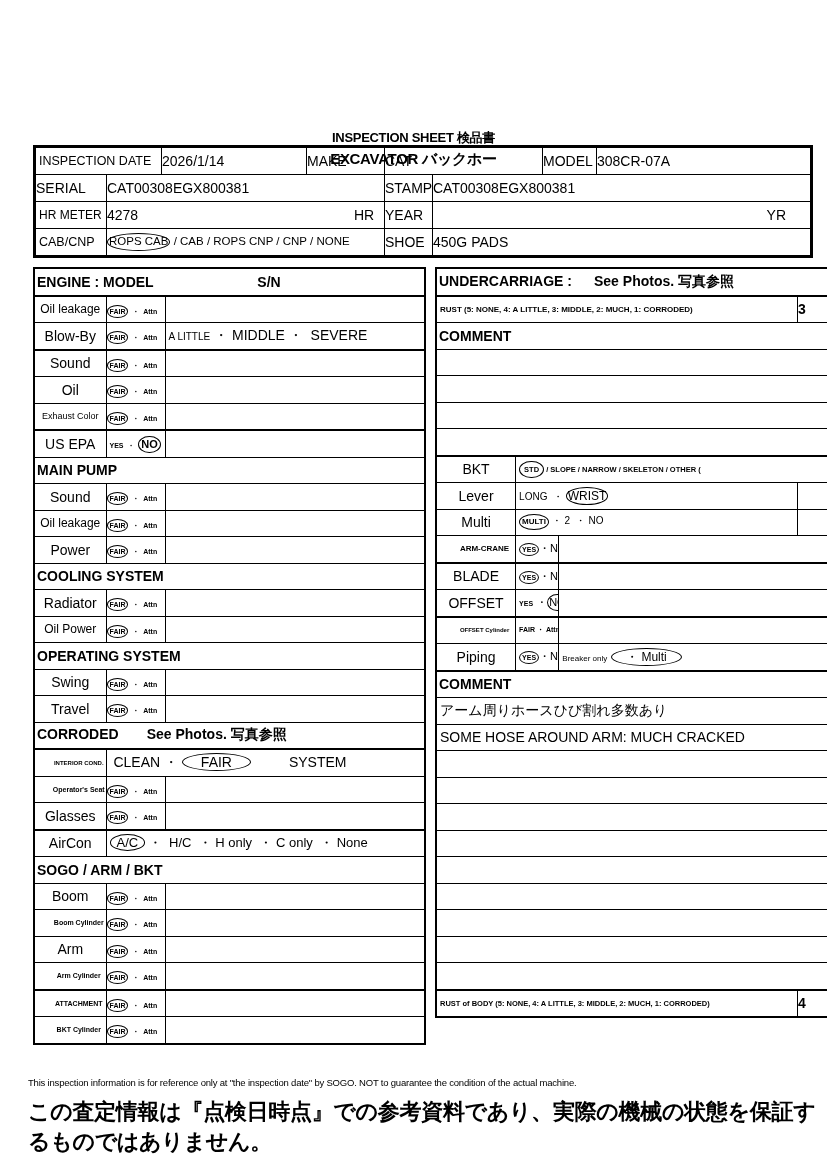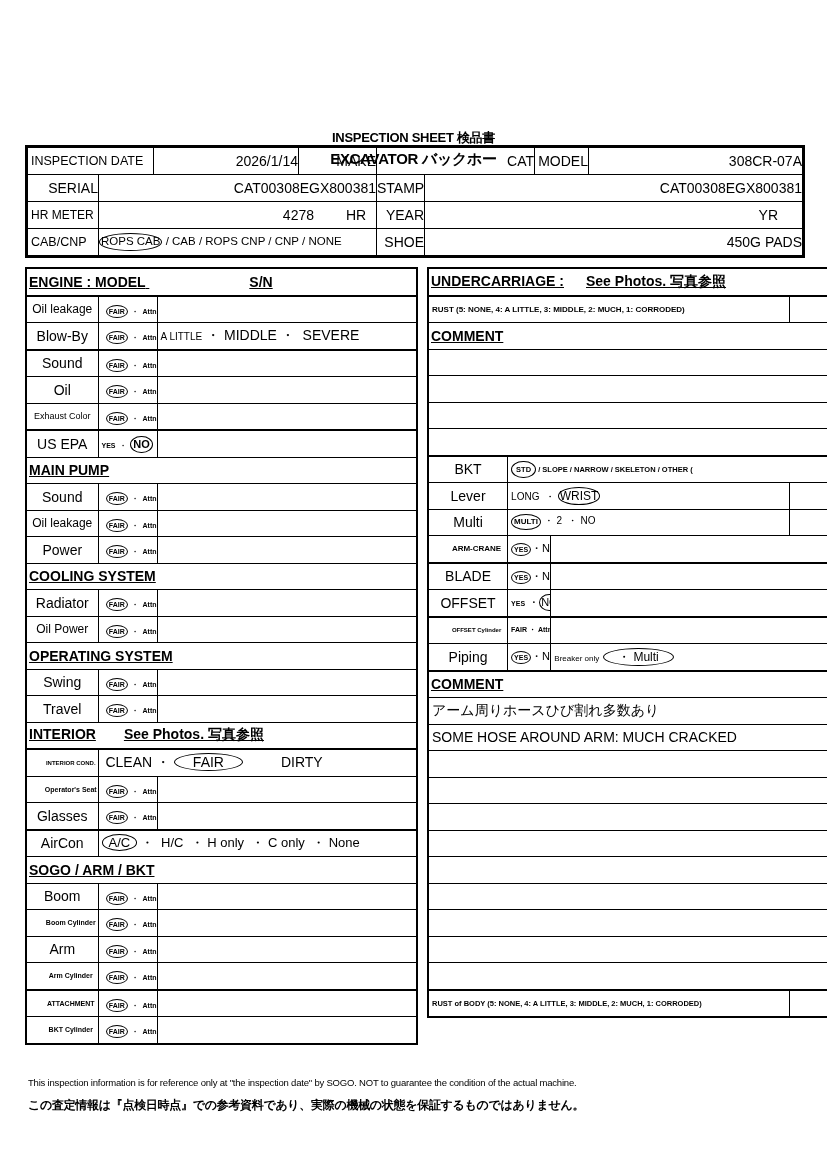--- a/index.html
+++ b/index.html
@@ -1,42 +1,42 @@
 <!DOCTYPE html>
 <html><head>
 <meta charset="utf-8">
 <style>
   html,body{margin:0;padding:0;background:#fff;}
   body{width:827px;height:1169px;position:relative;font-family:"Liberation Sans","DejaVu Sans",sans-serif;color:#000;overflow:hidden;}
   .abs{position:absolute;}
   .title1{left:0;width:827px;top:101px;text-align:center;font-size:13px;font-weight:bold;letter-spacing:-0.3px;margin-top:28px;}
   .title2{left:0;width:827px;top:122px;text-align:center;font-size:15px;font-weight:bold;letter-spacing:-0.3px;margin-top:28px;}
-  table{border-collapse:collapse;table-layout:fixed;}
+  table{border-collapse:collapse;table-layout:fixed;margin-left:8px;}
   td{border:1px solid #000;padding:0;font-size:14px;white-space:nowrap;overflow:hidden;vertical-align:middle;}
   .hdr{left:25px;top:145px;width:777px;border:3px solid #000;}
   .hdr td{height:26px;border-width:1.5px;}
-  .c{text-align:right;}
+  .c{text-align:left;}
   .l{text-align:left;padding-left:3px;}
   .r{text-align:right;padding-right:24px;}
   .panel{border:2px solid #000;}
   .lp{left:25px;top:267px;width:393px;}
   .rp{left:427px;top:267px;width:416px;}
   .panel td{height:25.5px;border-width:1px;}
-  .sec{font-weight:bold;font-size:14px;text-align:left;padding-left:2px;text-decoration:underline;}
+  .sec{font-weight:bold;font-size:14px;text-align:left;padding-left:2px;}
   .lbl{text-align:center;font-size:14px;}
   .lbl.sm{font-size:9px;}
   .lbl.xs{font-size:7px;font-weight:bold;padding-left:17px;}
   .lbl.md{font-size:12px;}
   .tiny{font-size:8px;font-weight:bold;}
   .circ{display:inline-block;border:1.5px solid #000;border-radius:50%;padding:2px 2px;line-height:1;}
   .fa{font-size:7px;font-weight:bold;}
   .thick-b td{border-bottom-width:2px;}
   .dash td{border-bottom:1px dashed #000;}
   .foot1{left:28px;top:1077px;font-size:9.5px;letter-spacing:-0.2px;}
-  .foot2{left:28px;top:1097px;font-size:12px;font-weight:bold;letter-spacing:-0.3px;}
+  .foot2{left:28px;top:1097px;font-size:22px;font-weight:bold;letter-spacing:-0.3px;}
 </style>
 </head>
 <body>
 
 <div class="abs title1">INSPECTION SHEET 検品書</div>
 <div class="abs title2">EXCAVATOR  バックホー</div>
 
 <table class="abs hdr">
   <colgroup>
     <col style="width:72px">
@@ -60,21 +60,21 @@
   </tr>
   <tr>
     <td class="c">SERIAL</td>
     <td colspan="3" class="c">CAT00308EGX800381</td>
     <td class="c" colspan="1">STAMP</td>
     <td colspan="4" class="c">CAT00308EGX800381</td>
   </tr>
   <tr>
     <td class="l" style="font-size:12px">HR METER</td>
     <td colspan="3">
-      <span style="display:inline-block;width:215px;text-align:right">4278</span><span style="padding-left:32px">HR</span>
+      <span style="display:inline-block;width:215px;text-align:left">4278</span><span style="padding-left:32px">HR</span>
     </td>
     <td class="c">YEAR</td>
     <td colspan="4" class="r"><span></span><span>YR</span></td>
   </tr>
   <tr>
     <td class="l" style="font-size:12.5px">CAB/CNP</td>
     <td colspan="3" style="font-size:11.5px">
       <span class="circ" style="border-radius:50%;padding:2px 1px">ROPS CAB</span>
       / <span>CAB</span>
       / <span>ROPS CNP</span>
@@ -172,25 +172,25 @@
     <td class="c"><span class="circ fa">FAIR</span> <span class="fa">・</span> <span class="fa">Attn</span></td>
     <td></td>
   </tr>
   <tr>
     <td class="lbl">Travel</td>
     <td class="c"><span class="circ fa">FAIR</span> <span class="fa">・</span> <span class="fa">Attn</span></td>
     <td></td>
   </tr>
 
   <tr class="thick-b">
-        <td colspan="3" class="sec"><span>INTERIOR</span><span style="padding-left:28px">See Photos. 写真参照</span></td>
+        <td colspan="3" class="sec"><span>CORRODED</span><span style="padding-left:28px">See Photos. 写真参照</span></td>
       </tr>
   <tr>
     <td class="lbl xs" style="font-size:6px">INTERIOR COND.</td>
-    <td colspan="2" class="l">&nbsp;<span>CLEAN</span> ・ <span class="circ" style="border-radius:50%;padding:1px 18px">FAIR</span> <span style="padding-left:34px">DIRTY</span></td>
+    <td colspan="2" class="l">&nbsp;<span>CLEAN</span> ・ <span class="circ" style="border-radius:50%;padding:1px 18px">FAIR</span> <span style="padding-left:34px">SYSTEM</span></td>
   </tr>
   <tr>
     <td class="lbl xs">Operator's Seat</td>
     <td class="c"><span class="circ fa">FAIR</span> <span class="fa">・</span> <span class="fa">Attn</span></td>
     <td></td>
   </tr>
   <tr class="thick-b">
     <td class="lbl">Glasses</td>
     <td class="c"><span class="circ fa">FAIR</span> <span class="fa">・</span> <span class="fa">Attn</span></td>
     <td></td>

